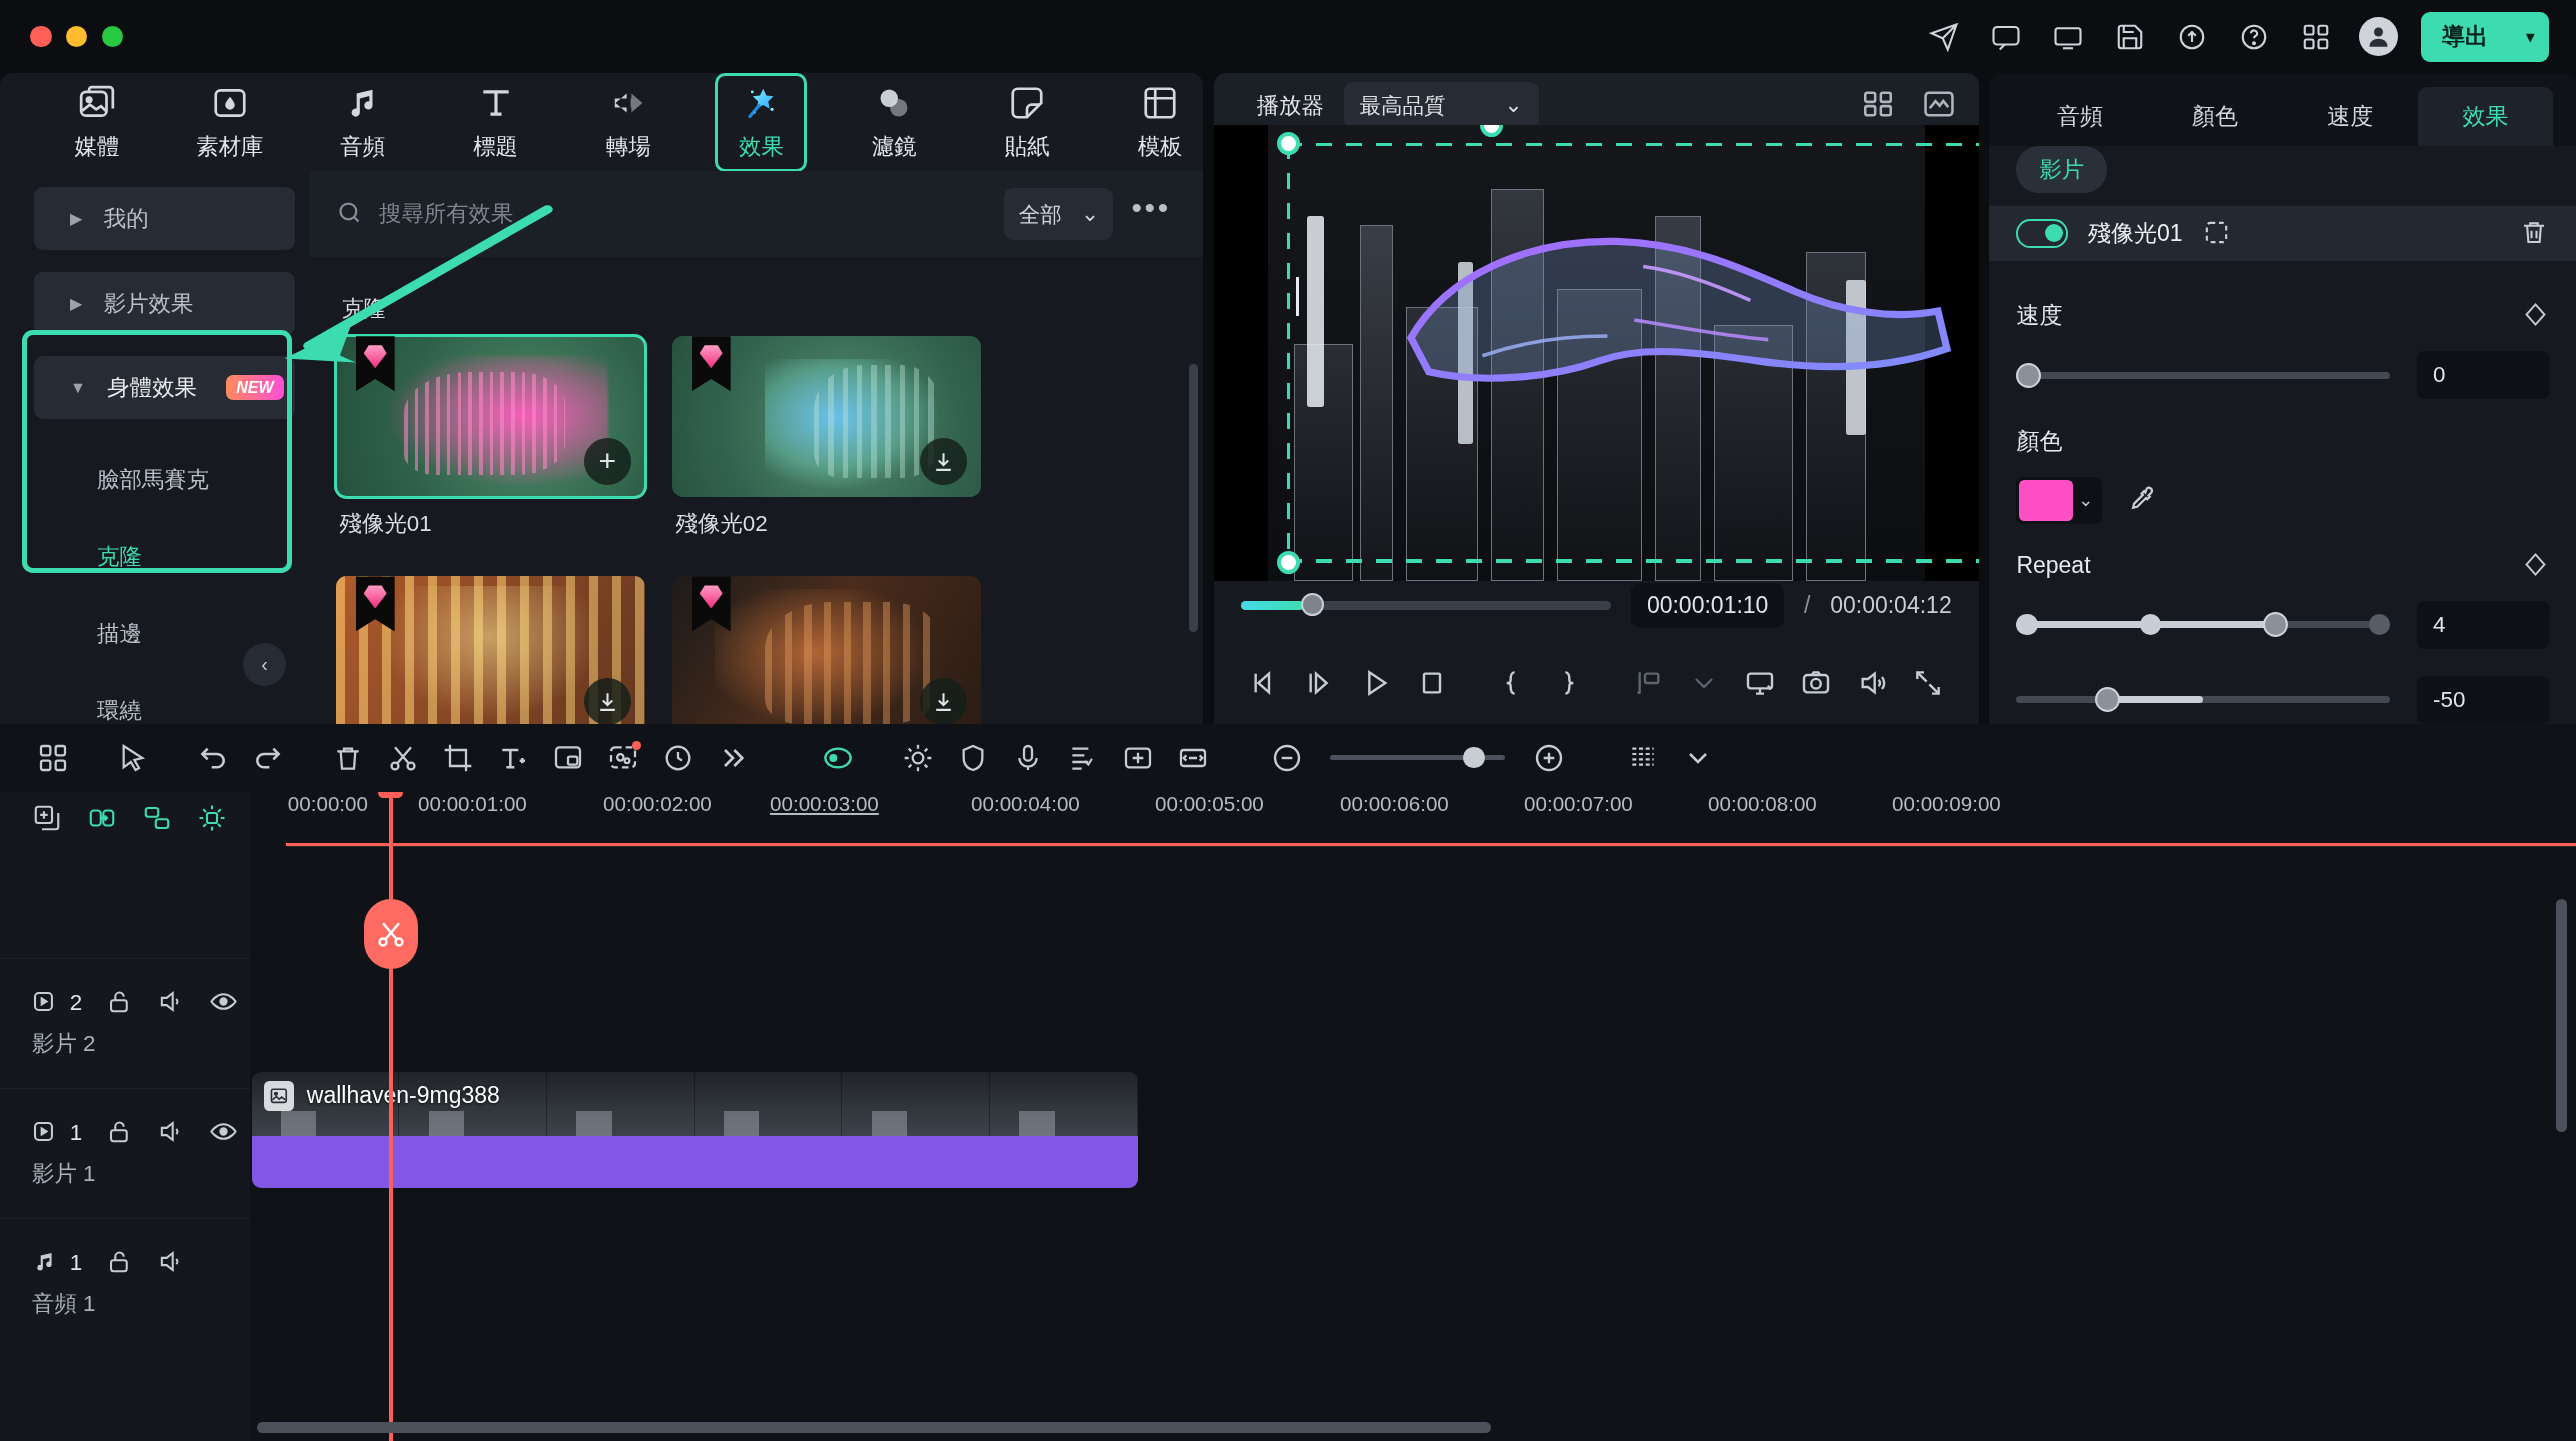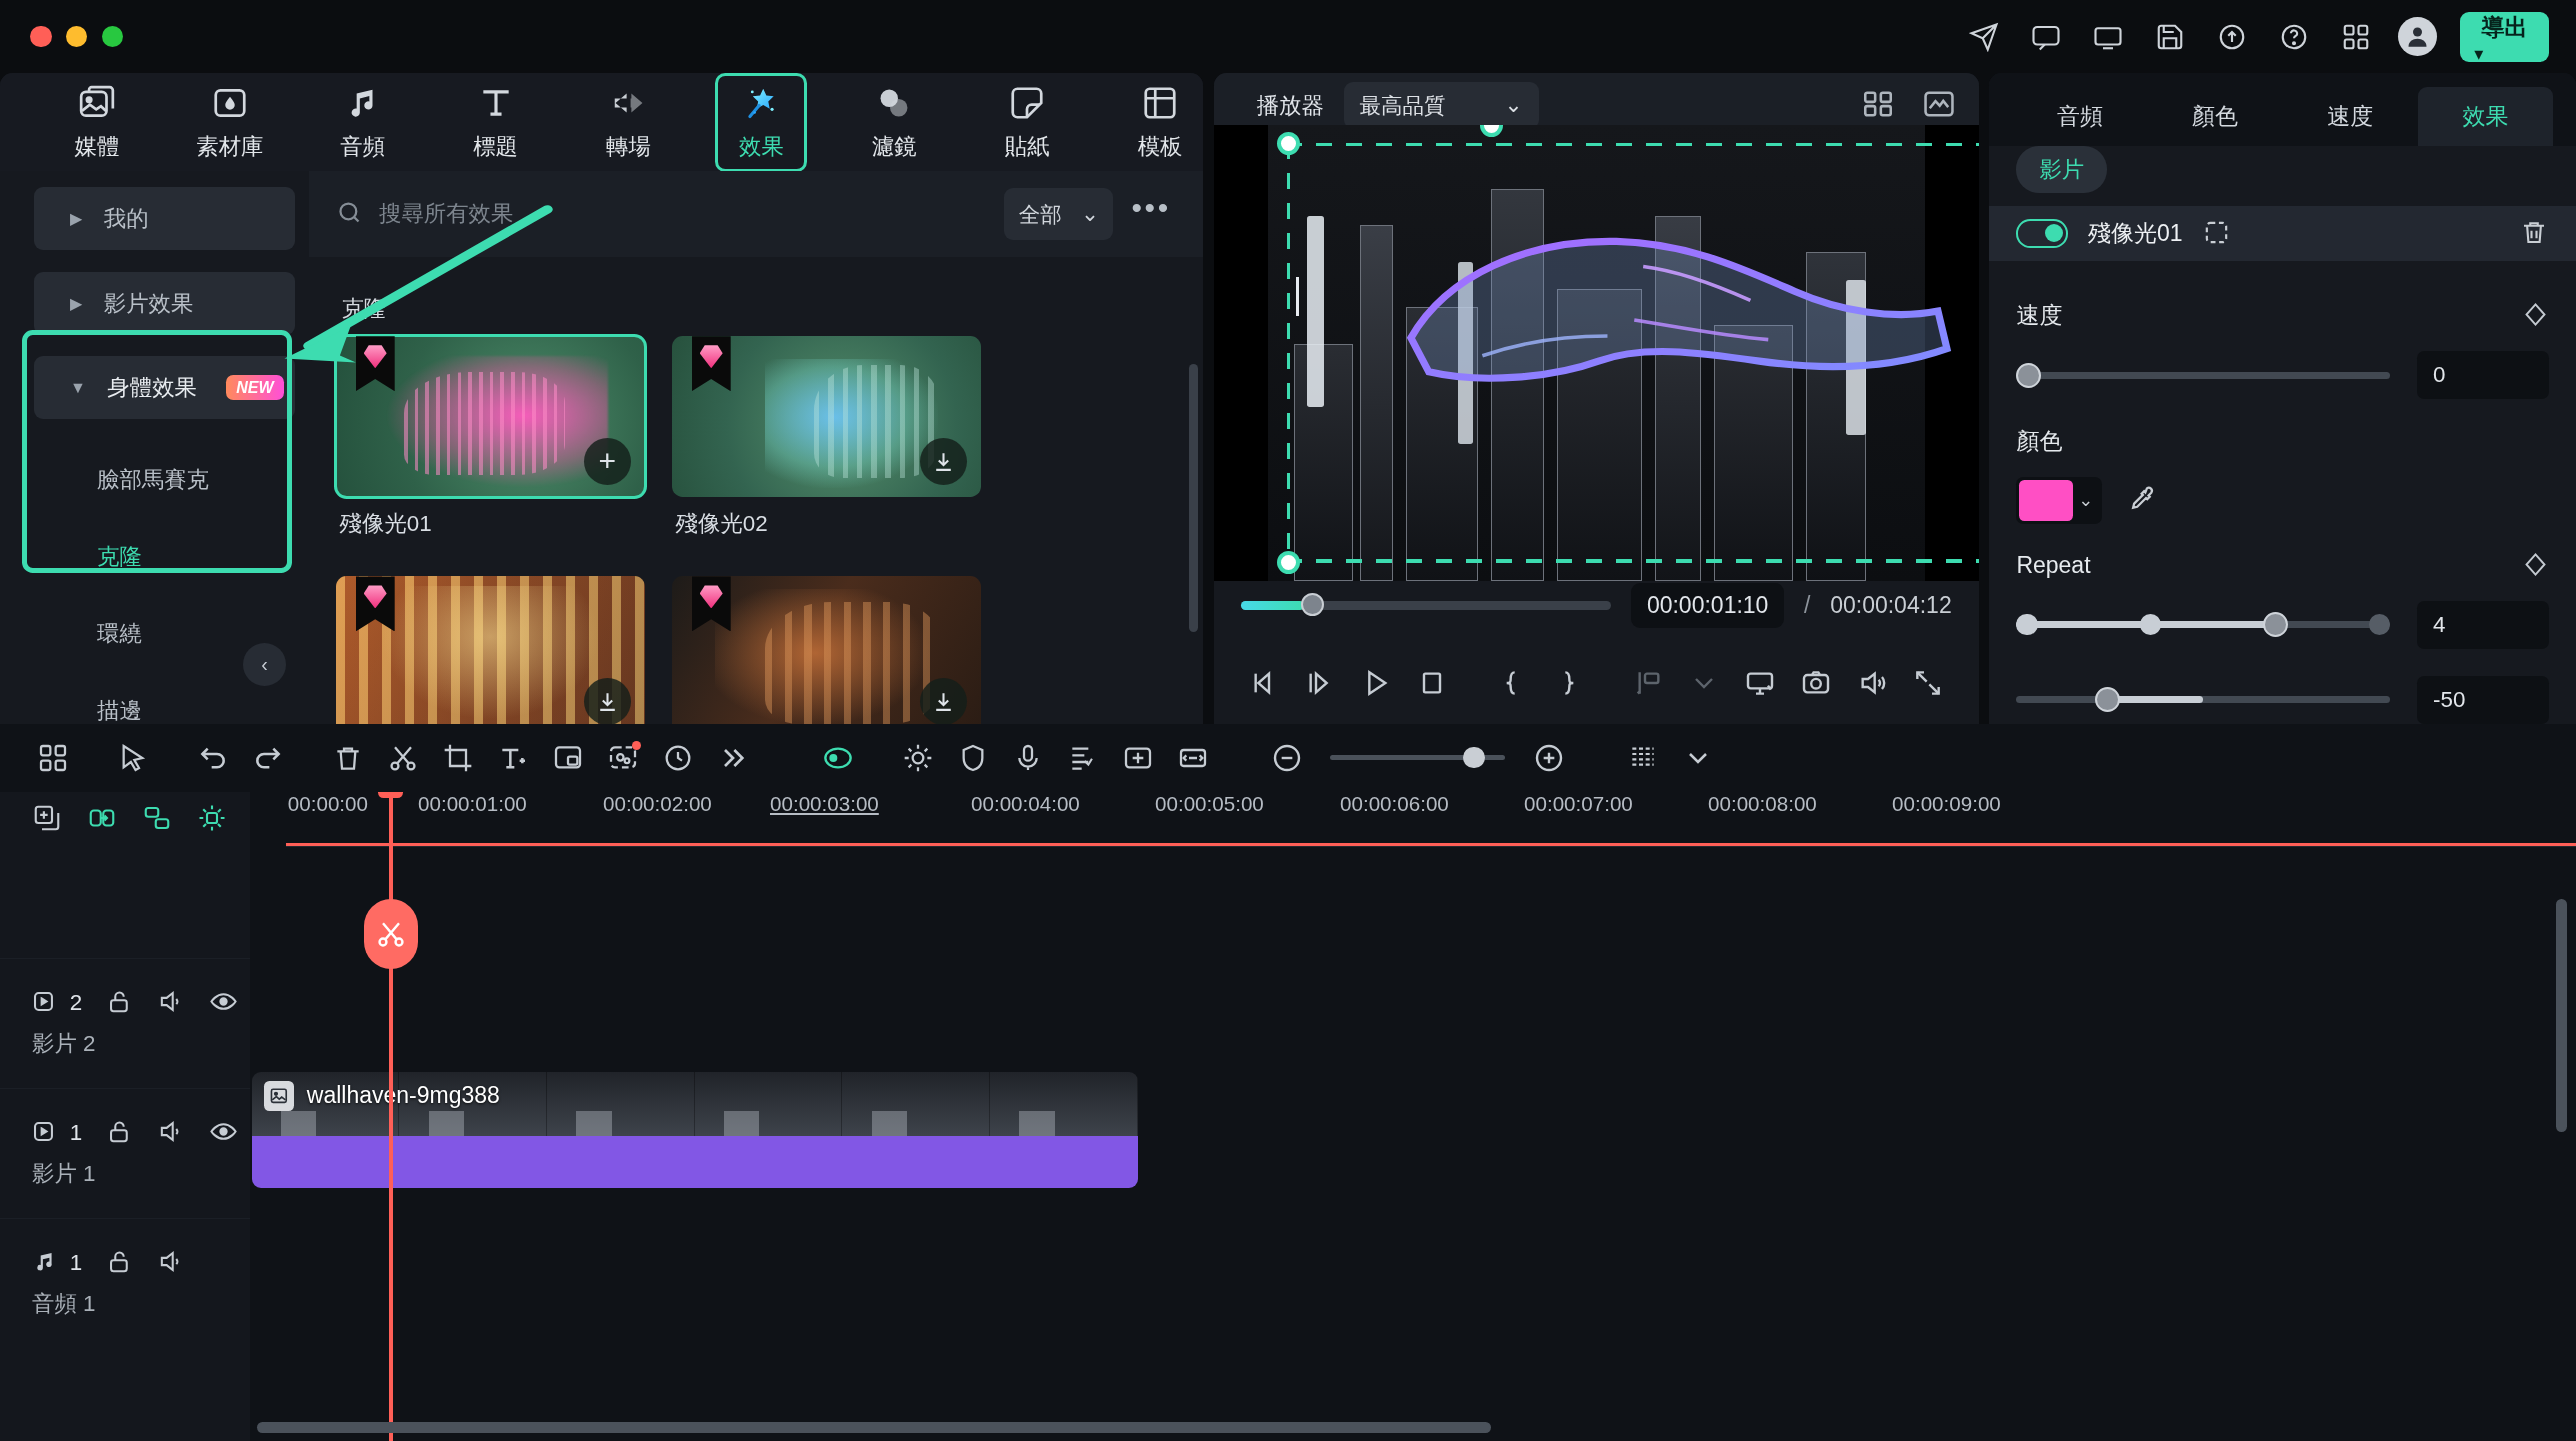--- a/index.html
+++ b/index.html
@@ -15,21 +15,21 @@
   .titlebar { height:73px; flex:0 0 73px; display:flex; align-items:center; position:relative; background:#0b0d10; }
   .traffic { display:flex; gap:14.3px; margin-left:30px; }
   .dot { width:21.5px; height:21.5px; border-radius:50%; }
   .dot.r{background:#ff5f57;} .dot.y{background:#febc2e;} .dot.g{background:#28c840;}
   .proj-title { position:absolute; left:0; right:0; text-align:center; font-size:25px; color:#eceff2; letter-spacing:0.9px; pointer-events:none;}
   .tb-right { margin-left:auto; display:flex; align-items:center; gap:23px; padding-right:27px; }
   .tbicon { width:39px; height:39px; display:flex; align-items:center; justify-content:center; color:#cfd4da; }
   .tbicon svg { width:30px; height:30px; }
   .avatar { width:39px;height:39px;border-radius:50%;background:#cfd4da; display:flex;align-items:center;justify-content:center;}
   .avatar svg{width:27px;height:27px;color:#2a2f37;}
-  .export { display:flex; align-items:flex-start; height:50px; border-radius:9px; overflow:hidden; background:#3ddcb0;flex-direction:column; }
+  .export { display:flex; align-items:center; height:50px; border-radius:9px; overflow:hidden; background:#3ddcb0; }
   .export .lbl { display:flex;align-items:center; padding:0 21.5px; font-size:23px; color:#06231c; font-weight:bold;}
   .export .sep { width:1.8px; background:rgba(0,0,0,.18); }
   .export .car { display:flex;align-items:center;padding:0 14.3px;color:#06231c;font-size:18px;}
 
   
   .main { flex:1; display:flex; min-height:0; padding:0 0 0 0; }
 
   
   .leftpanel { width:1203px; flex:0 0 1203px; background:#16191f; border-radius:12.5px 12.5px 0 0; margin-left:0; display:flex; flex-direction:column; overflow:hidden; position:relative;}
   .navtabs { height:98px; flex:0 0 98px; display:flex; align-items:center; padding-left:54px; gap:47px; background:#171a21;}
@@ -376,22 +376,22 @@
             <span class="nm">影片效果</span>
           </div>
           <div class="catgroup open">
             <span class="tri">▼</span>
             <span class="nm">身體效果</span>
             <span class="badge-new">NEW</span>
           </div>
           <div class="catsub">
             <div class="it">臉部馬賽克</div>
             <div class="it sel">克隆</div>
+            <div class="it">描邊</div>
             <div class="it">環繞</div>
-            <div class="it">描邊</div>
 
           </div>
           <div class="hl-box"></div>
           <div class="collapse-btn">‹</div>
         </div>
 
         <div class="leftdiv"></div>
 
         <div class="gridcol">
           <div class="searchrow">

